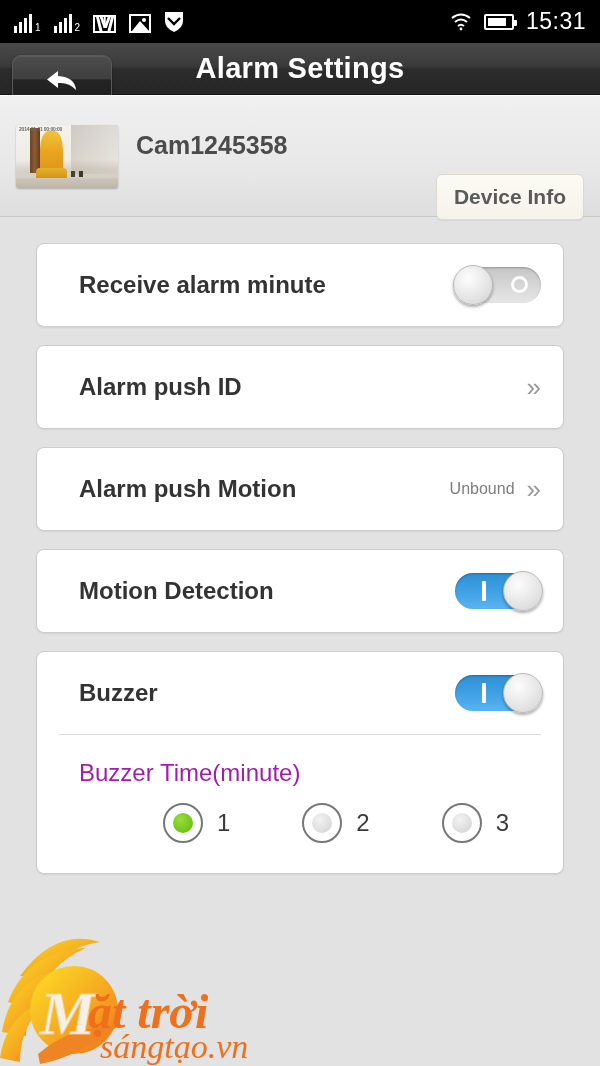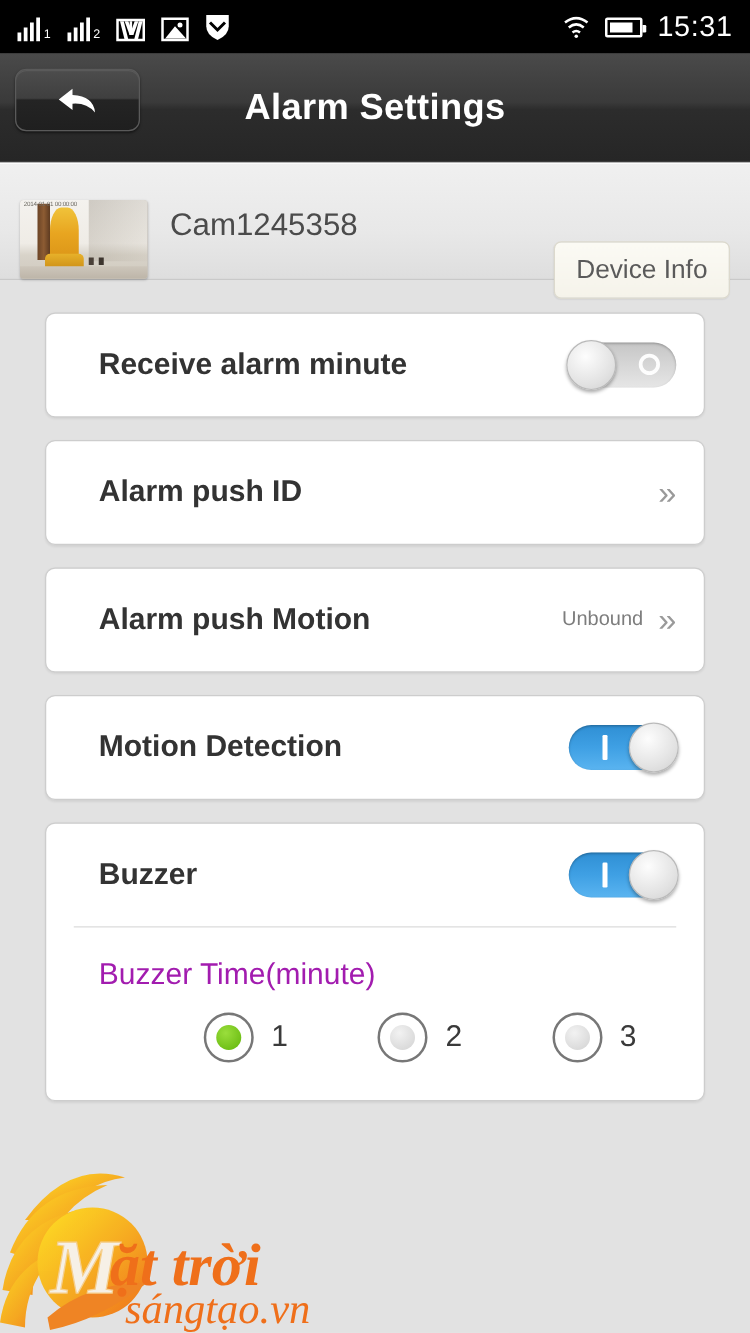--- a/index.html
+++ b/index.html
@@ -57,40 +57,41 @@
     display: flex; align-items: center;
   }
   .battery::after {
     content:""; position:absolute; right:-5px; top:4px; width:3px; height:6px; background:#fff; border-radius:0 1px 1px 0;
   }
   .battery i { display:block; height: 8px; background:#fff; margin-left:2px; width: 18px; }
   .clock { color: #fff; font-size: 23px; letter-spacing: .5px; }
 
   
   .titlebar {
-    height: 87px; position: relative;
+    height: 52px; position: relative;
     background: linear-gradient(180deg,#4a4a4a 0%,#3a3a3a 45%,#2c2c2c 52%,#262626 100%);
     border-bottom: 1px solid #151515;
     display: flex; align-items: center; justify-content: center;
   }
   .titlebar .title { color:#fff; font-size: 29px; font-weight: bold; letter-spacing: .3px; }
   .backbtn {
     position: absolute; left: 12px; top: 12px; width: 100px; height: 50px; border-radius: 9px;
     background: linear-gradient(180deg,#4d4d4d 0%,#3f3f3f 47%,#242424 50%,#1f1f1f 100%);
     border: 1px solid #5a5a5a; box-shadow: 0 1px 0 rgba(255,255,255,.08) inset, 0 1px 2px rgba(0,0,0,.5);
     display: flex; align-items: center; justify-content: center; cursor: pointer;
   }
   .backarrow { width: 34px; height: 26px; }
 
   
   .devicecard {
-    margin: 0; height: 94px; position: relative;
+    margin: 0; height: 122px; position: relative;
     background: linear-gradient(180deg,#f0f0f0 0%,#e8e8e8 60%,#dedede 100%);
     border-bottom: 1px solid #c9c9c9;
     box-shadow: 0 1px 0 #fff inset;
+    font-weight: bold;
   }
   .thumb {
     position: absolute; left: 16px; top: 30px; width: 102px; height: 63px; border-radius: 3px;
     overflow: hidden; background: #cfc8bd; box-shadow: 0 1px 2px rgba(0,0,0,.25);
   }
   .thumb .room {
     position:absolute; inset:0;
     background:
       linear-gradient(180deg, #f4f2ee 0%, #efece6 55%, #d8d3c9 70%, #cfc9be 100%);
   }
@@ -119,21 +120,21 @@
   .thumb .obj1 { position:absolute; left:54%; bottom:18%; width:4%; height:9%; background:#4a4038; }
   .thumb .obj2 { position:absolute; left:62%; bottom:18%; width:4%; height:9%; background:#3d352e; }
   .thumb .stamp {
     position:absolute; left:3px; top:1px; font-size:5px; color:#6d6a62; letter-spacing:-.2px;
     white-space: nowrap; font-family:"Liberation Sans", sans-serif;
   }
   .devname {
     position: absolute; left: 136px; top: 36px; font-size: 25px; color: #4b4b4b;
   }
   .deviceinfo {
-    position: absolute; right: 16px; top: 63px; padding: 10px 17px;
+    position: absolute; right: 16px; top: 79px; padding: 10px 17px;
     background: linear-gradient(180deg,#fbfaf4 0%,#f5f3ea 100%);
     border: 1px solid #dcd9cd; border-radius: 6px; color: #5a5a5a; font-size: 21px;
     box-shadow: 0 1px 1px rgba(0,0,0,.06); cursor: pointer;
   }
 
   
   .list { padding: 26px 36px 0 36px; }
   .card {
     background: #fff; border: 1px solid #cdcdcd; border-radius: 8px;
     margin-bottom: 18px; box-shadow: 0 1px 2px rgba(0,0,0,.07);

